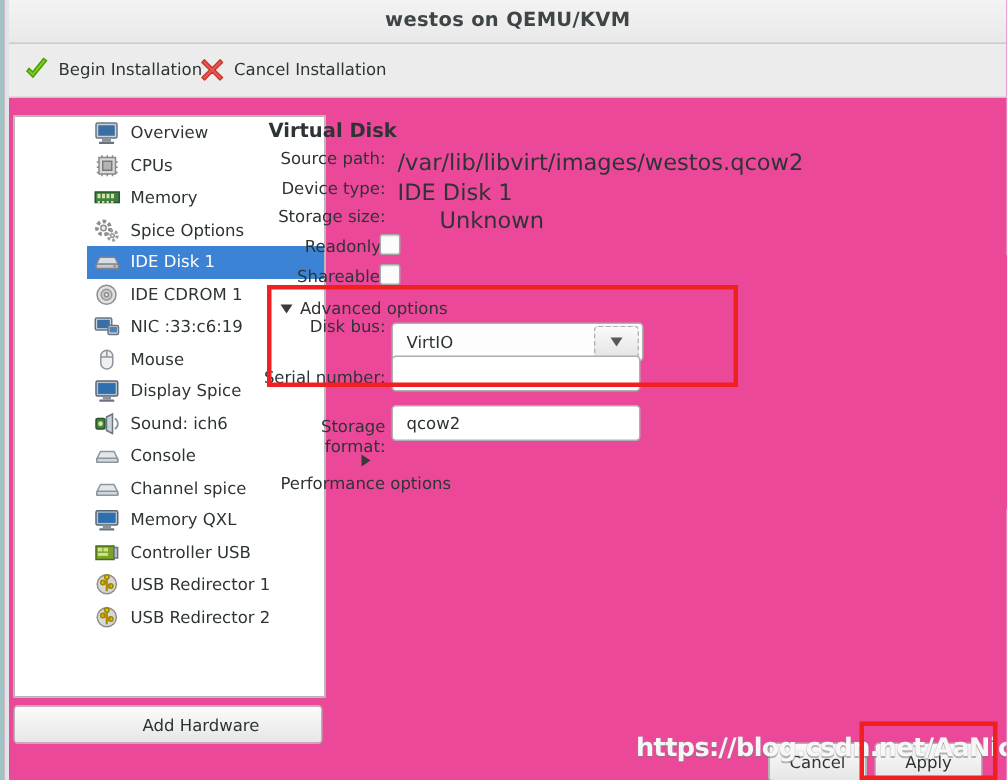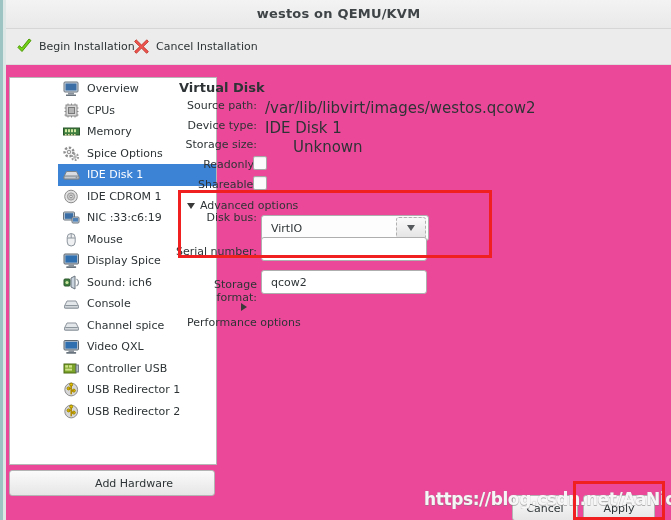--- a/index.html
+++ b/index.html
@@ -307,21 +307,21 @@
 
     <div class="sb-row">
       <span class="sb-ico">
         <svg width="19" height="17" viewBox="0 0 19 17">
             <rect x="2" y="2.5" width="14.5" height="9.5" rx="1" fill="#b9c3cd" stroke="#5d6770"></rect>
             <rect x="3.4" y="3.8" width="11.7" height="6.8" fill="#2f6fb0"></rect>
             <rect x="6.5" y="12.3" width="5.5" height="1.8" fill="#8a939c"></rect>
             <rect x="4.2" y="14.1" width="10" height="1.6" rx="0.6" fill="#6a747e"></rect>
           </svg>
       </span>
-      <span class="txt">Video QXL</span>
+      <span class="txt">Memory QXL</span>
     </div>
 
     <div class="sb-row">
       <span class="sb-ico">
         <svg width="19" height="17" viewBox="0 0 19 17">
             <rect x="2" y="4" width="12" height="9" fill="#7ba428" stroke="#4e6b14"></rect>
             <g fill="#cfe28a">
               <rect x="3.2" y="5.2" width="3" height="2.4"></rect>
               <rect x="7" y="5.2" width="3" height="2.4"></rect>
               <rect x="3.2" y="8.6" width="6.8" height="2"></rect>

